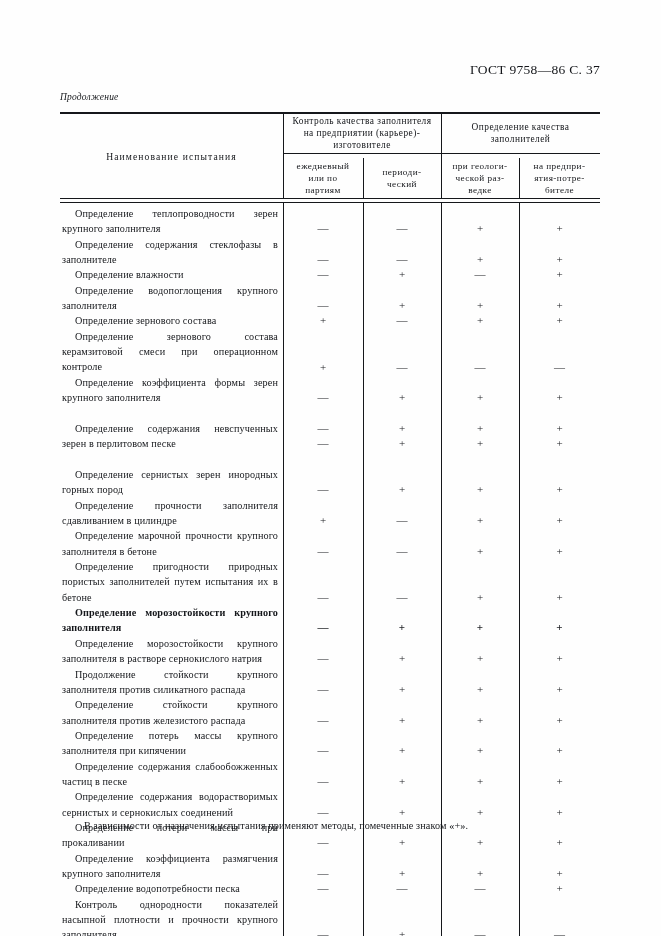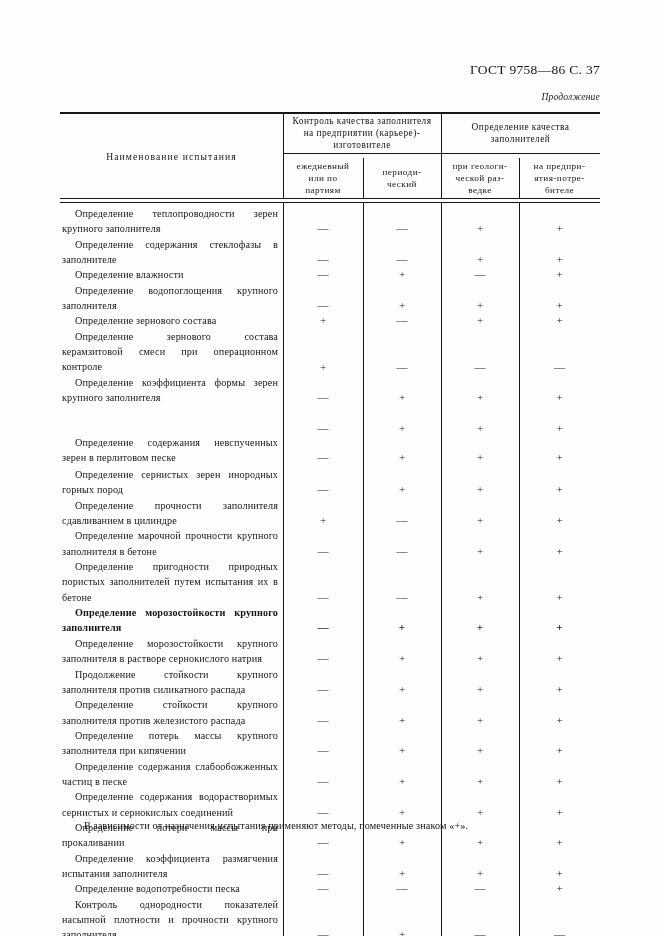--- a/index.html
+++ b/index.html
@@ -36,21 +36,20 @@
     font-weight: normal;
     letter-spacing: 0.3px;
     white-space: nowrap;
   }
 
   .continued {
     position: absolute;
     left: 60px;
     top: 92px;
     width: 540px;
-    text-align: right;
     font-size: 9.5px;
     font-style: italic;
     letter-spacing: 0.2px;
   }
 
   
   .table-wrap {
     position: absolute;
     left: 60px;
     top: 112px;
@@ -319,21 +318,21 @@
             </div>
           </div>
           <div class="row" style="position: absolute; left: 0px; top: 202.55px; height: 30.7px;">
             <div class="row-marks" style="bottom: 0px;">
               <div class="mk m1">—</div>
               <div class="mk m2">+</div>
               <div class="mk m3">+</div>
               <div class="mk m4">+</div>
             </div>
           </div>
-          <div class="row" style="position: absolute; left: 0px; top: 232px; height: 30.7px;">
+          <div class="row" style="position: absolute; left: 0px; top: 218px; height: 30.7px;">
             <div class="row-name">Определение содержания невспученных зерен в перлитовом песке</div>
             <div class="row-marks" style="bottom: 0px;">
               <div class="mk m1">—</div>
               <div class="mk m2">+</div>
               <div class="mk m3">+</div>
               <div class="mk m4">+</div>
             </div>
           </div>
           <div class="row" style="position: absolute; left: 0px; top: 263.95px; height: 30.7px;">
             <div class="row-name">Определение сернистых зерен инородных горных пород</div>
@@ -437,21 +436,21 @@
           <div class="row" style="position: absolute; left: 0px; top: 617px; height: 30.7px;">
             <div class="row-name">Определение потери массы при прокаливании</div>
             <div class="row-marks" style="bottom: 0px;">
               <div class="mk m1">—</div>
               <div class="mk m2">+</div>
               <div class="mk m3">+</div>
               <div class="mk m4">+</div>
             </div>
           </div>
           <div class="row" style="position: absolute; left: 0px; top: 647.7px; height: 30.7px;">
-            <div class="row-name">Определение коэффициента размягчения испытания заполнителя</div>
+            <div class="row-name">Определение коэффициента размягчения крупного заполнителя</div>
             <div class="row-marks" style="bottom: 0px;">
               <div class="mk m1">—</div>
               <div class="mk m2">+</div>
               <div class="mk m3">+</div>
               <div class="mk m4">+</div>
             </div>
           </div>
           <div class="row" style="position: absolute; left: 0px; top: 678.4px; height: 15.35px;">
             <div class="row-name">Определение водопотребности песка</div>
             <div class="row-marks" style="bottom: 0px;">

